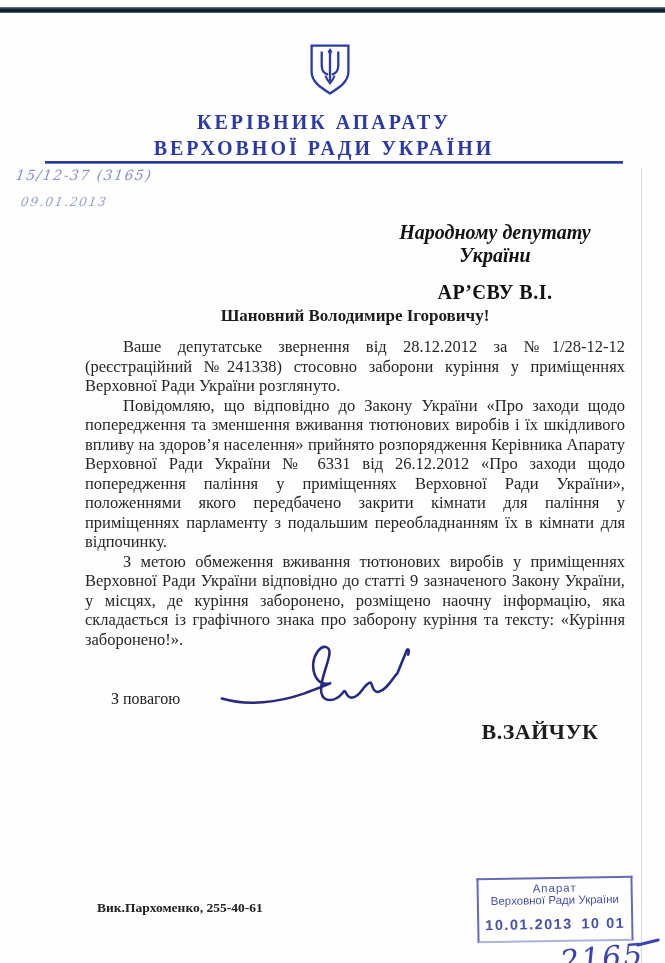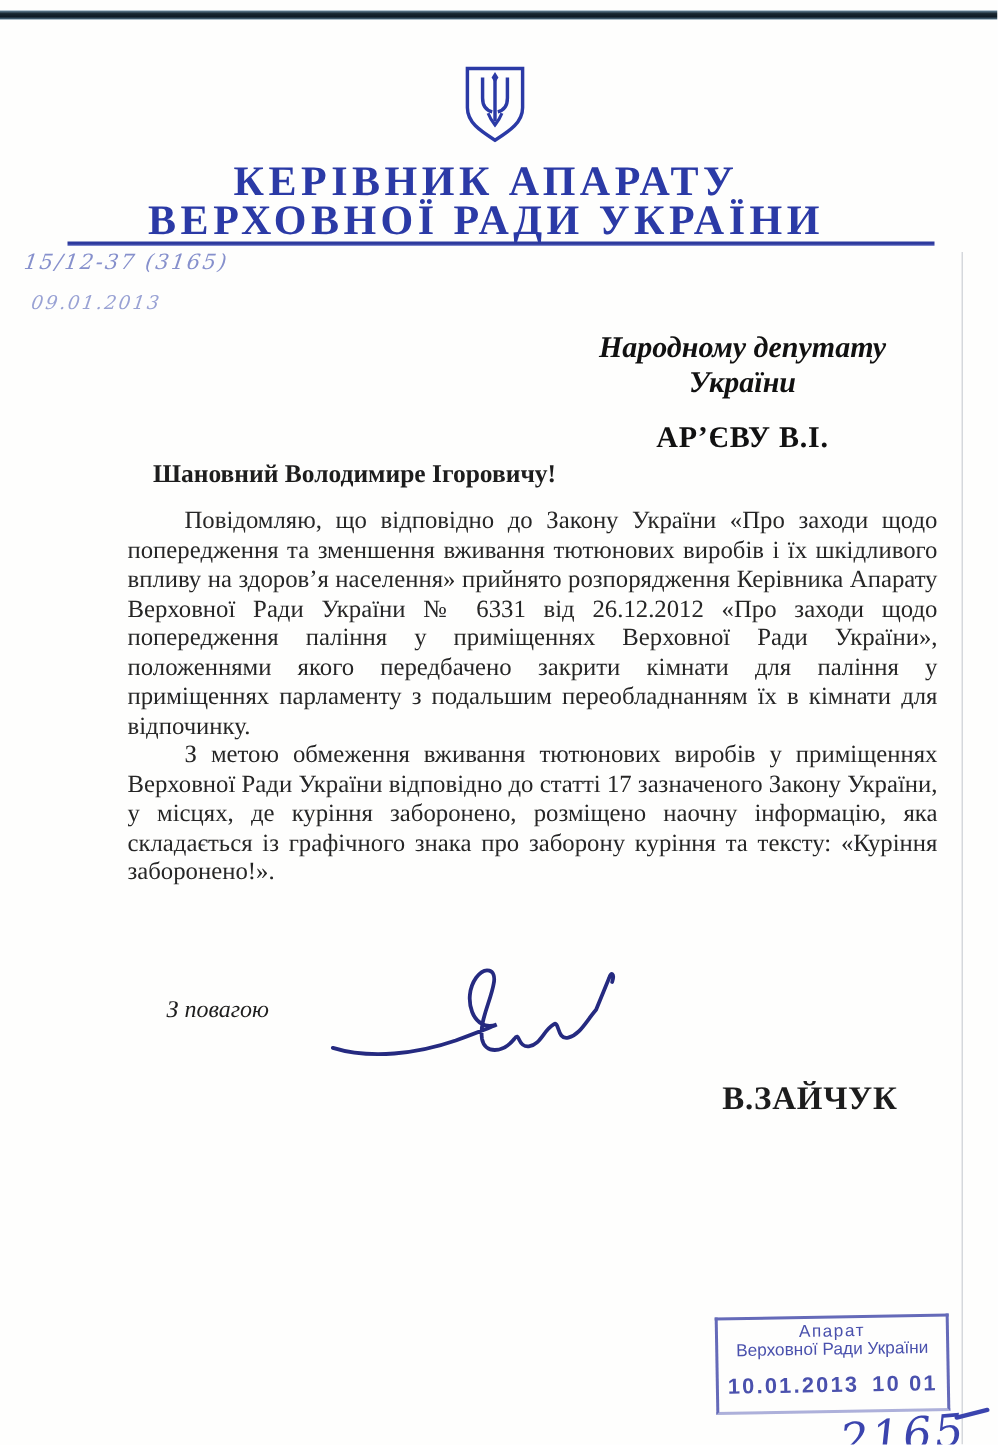--- a/index.html
+++ b/index.html
@@ -6,41 +6,41 @@
   body{background:#ffffff;font-family:"Liberation Serif", serif;}
   .page{position:relative;width:665px;height:963px;background:#fefefd;overflow:hidden;}
 
   .scan-band{position:absolute;top:7px;left:0;width:665px;height:6px;
     background:linear-gradient(180deg,#6a8aa0 0%,#18262f 35%,#0e1a24 70%,#5a7a90 100%);}
   .edge-line{position:absolute;top:168px;bottom:0;left:641px;width:1px;background:rgba(120,130,145,0.30);}
 
   .emblem{position:absolute;left:307px;top:33px;width:46px;height:74px;}
 
   .header-title{position:absolute;top:109px;left:0;width:648px;text-align:center;
-    color:#2b3aa6;font-weight:bold;font-size:28px;letter-spacing:3px;line-height:26px;}
+    color:#2b3aa6;font-weight:bold;font-size:20px;letter-spacing:3px;line-height:26px;}
   .header-rule{position:absolute;top:161px;left:45px;width:578px;height:3px;
     background:linear-gradient(180deg,#2d3a9e 0%,#2d3a9e 60%,#9aa2dd 100%);}
 
   .hand{font-family:"DejaVu Serif", serif;font-style:italic;color:#8690cc;
     letter-spacing:1.5px;transform:skewX(-8deg);}
   .hand-ref{position:absolute;left:16px;top:167px;font-size:14px;}
   .hand-date{position:absolute;left:21px;top:194px;font-size:12.5px;color:#99a2d4;}
 
   .addressee{position:absolute;left:370px;top:221px;width:250px;text-align:center;color:#111;}
   .addr-role{font-weight:bold;font-style:italic;font-size:20px;}
   .addr-name{font-weight:bold;font-size:20px;margin-top:14px;letter-spacing:0.5px;}
 
-  .salutation{position:absolute;left:102px;top:306px;width:540px;
+  .salutation{position:absolute;left:85px;top:306px;width:540px;text-align:center;
     font-weight:bold;font-size:17px;color:#1d1d1d;}
 
   .letter-body{position:absolute;left:85px;top:337px;width:540px;
     font-size:16.5px;line-height:19.5px;color:#262626;text-align:justify;}
   .letter-body p{margin:0;text-indent:38px;}
 
-  .valediction{position:absolute;left:111px;top:665px;font-size:16px;color:#1d1d1d;font-style:italic;}
+  .valediction{position:absolute;left:111px;top:690px;font-size:16px;color:#1d1d1d;}
   .signature{position:absolute;left:218px;top:642px;width:195px;height:80px;}
   .signer{position:absolute;left:460px;top:719px;width:160px;text-align:center;
     font-weight:600;font-size:22px;letter-spacing:0.5px;color:#1d1d1d;}
 
   .footer{position:absolute;left:97px;top:900px;font-weight:bold;font-size:13.5px;color:#222;}
 
   .stamp{position:absolute;left:477px;top:877px;width:146px;
     border:2px solid rgba(74,81,173,0.85);border-bottom-color:rgba(74,81,173,0.45);
     color:#4a51ad;text-align:center;padding:3px 3px 8px 3px;transform:rotate(-1deg);}
   .stamp-l1{font-size:11.5px;letter-spacing:1px;font-family:"Liberation Sans", sans-serif;}
@@ -83,37 +83,39 @@
   <div class="hand hand-date">09.01.2013</div>
 
   <div class="addressee">
     <div class="addr-role">Народному депутату України</div>
     <div class="addr-name">АР’ЄВУ В.І.</div>
   </div>
 
   <div class="salutation">Шановний Володимире Ігоровичу!</div>
 
   <div class="letter-body">
+    <p>Ваше депутатське звернення від 28.12.2012 за №1/28-12-12 (реєстраційний №241338) стосовно заборони куріння у приміщеннях Верховної Ради України розглянуто.</p>
     <p>Повідомляю, що відповідно до Закону України «Про заходи щодо попередження та зменшення вживання тютюнових виробів і їх шкідливого впливу на здоров’я населення» прийнято розпорядження Керівника Апарату Верховної Ради України № 6331 від 26.12.2012 «Про заходи щодо попередження паління у приміщеннях Верховної Ради України», положеннями якого передбачено закрити кімнати для паління у приміщеннях парламенту з подальшим переобладнанням їх в кімнати для відпочинку.</p>
-    <p>З метою обмеження вживання тютюнових виробів у приміщеннях Верховної Ради України відповідно до статті 17 зазначеного Закону України, у місцях, де куріння заборонено, розміщено наочну інформацію, яка складається із графічного знака про заборону куріння та тексту: «Куріння заборонено!».</p>
+    <p>З метою обмеження вживання тютюнових виробів у приміщеннях Верховної Ради України відповідно до статті 9 зазначеного Закону України, у місцях, де куріння заборонено, розміщено наочну інформацію, яка складається із графічного знака про заборону куріння та тексту: «Куріння заборонено!».</p>
   </div>
 
   <div class="valediction">З повагою</div>
 
   <div class="signature">
     <svg viewBox="0 0 200 80" width="195" height="78">
       <path d="M4,58 C30,66 62,62 88,53 C104,47 112,44 116,42
                C100,48 92,24 102,10 C108,2 116,4 114,14 C112,26 104,40 106,52
                C108,62 120,62 128,52 C132,46 130,58 138,57 C146,56 148,46 155,42
                C159,39 157,53 165,51 C173,49 177,40 184,32 L193,10 C194,6 197,7 195,13" fill="none" stroke="#252a80" stroke-width="2.6" stroke-linecap="round"></path>
     </svg>
   </div>
 
   <div class="signer">В.ЗАЙЧУК</div>
 
+  <div class="footer">Вик.Пархоменко, 255-40-61</div>
 
   <div class="stamp">
     <div class="stamp-l1">Апарат</div>
     <div class="stamp-l2">Верховної Ради України</div>
     <div class="stamp-daterow">
       <span>10.01.2013</span>
       <span>10 01</span>
     </div>
   </div>
 

